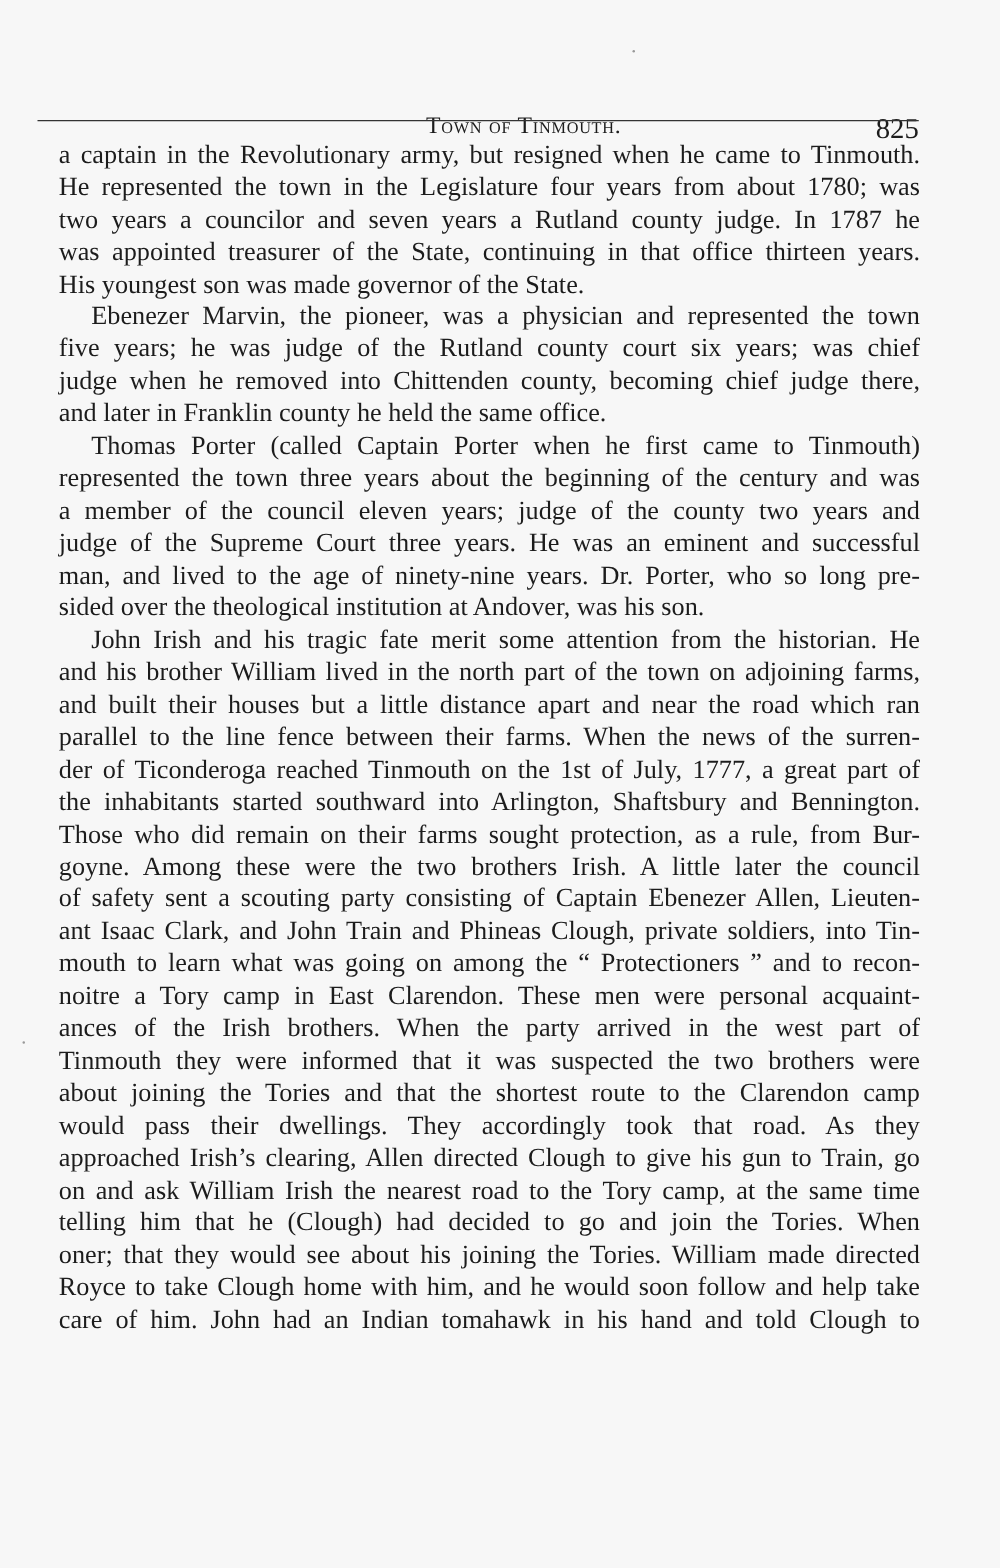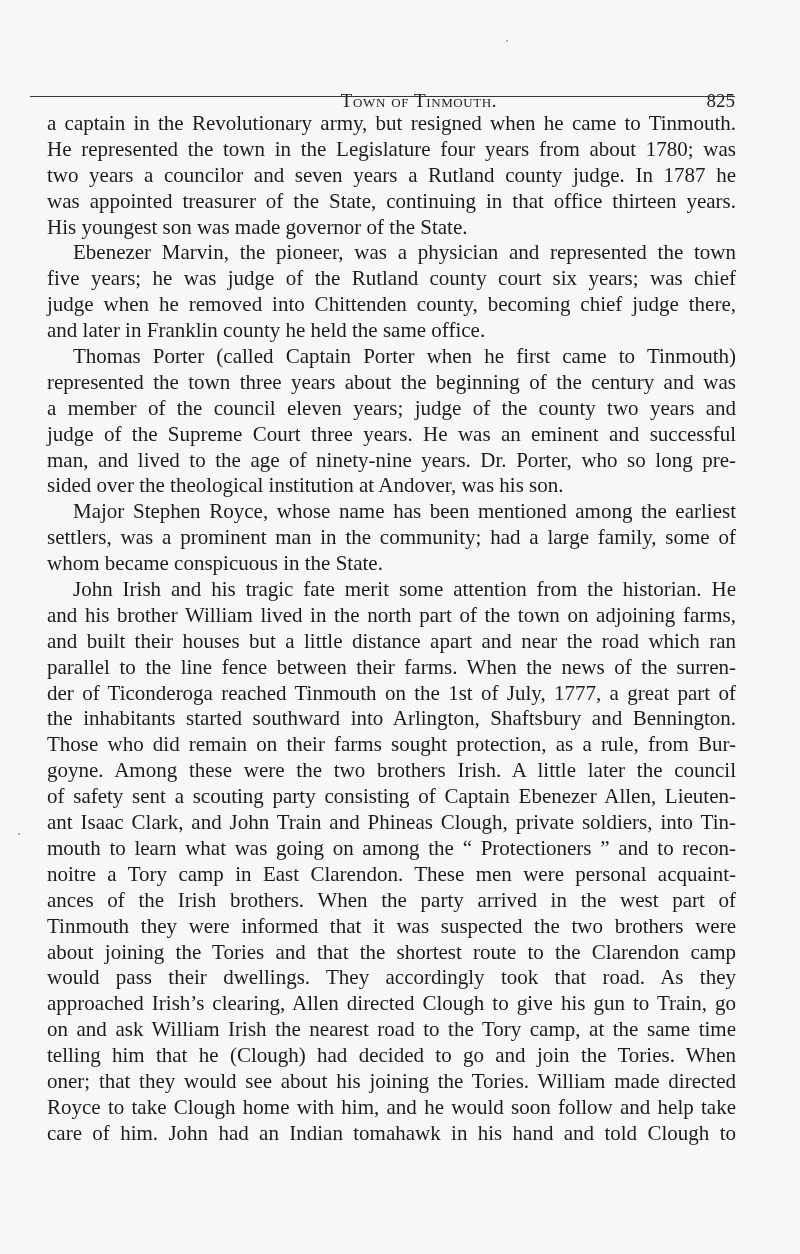--- a/index.html
+++ b/index.html
@@ -12,21 +12,21 @@
   }
   .running-head {
     position: absolute; left: 47px; top: 58px; width: 688px; height: 28px; margin-top: 32px;
   }
   .running-head .title {
     position: absolute; left: 0; right: 0; top: 0; text-align: center;
     font-size: 19px; letter-spacing: 0.6px; font-variant: small-caps;
     padding-left: 56px;
   }
   .running-head .folio {
-    position: absolute; right: 0; top: 0; font-size: 19px;
+    position: absolute; right: 0; top: 0; font-size: 23px;
   }
   .rule {
     position: absolute; left: 30px; top: 96px; width: 705px; height: 0;
     border-top: 1.6px solid #333;
   }
   .body-text {
     position: absolute; left: 47px; top: 111px; width: 689px;
   }
   .line {
     height: 25.9px; line-height: 25.9px;
@@ -63,25 +63,20 @@
     </div>
     <div>
       <div class="line indent">Thomas Porter (called Captain Porter when he first came to Tinmouth)</div>
       <div class="line">represented the town three years about the beginning of the century and was</div>
       <div class="line">a member of the council eleven years; judge of the county two years and</div>
       <div class="line">judge of the Supreme Court three years.  He was an eminent and successful</div>
       <div class="line">man, and lived to the age of ninety-nine years.  Dr. Porter, who so long pre-</div>
       <div class="line last">sided over the theological institution at Andover, was his son.</div>
     </div>
     <div>
-      <div class="line indent">Major Stephen Royce, whose name has been mentioned among the earliest</div>
-      <div class="line">settlers, was a prominent man in the community; had a large family, some of</div>
-      <div class="line last">whom became conspicuous in the State.</div>
-    </div>
-    <div>
       <div class="line indent">John Irish and his tragic fate merit some attention from the historian.  He</div>
       <div class="line">and his brother William lived in the north part of the town on adjoining farms,</div>
       <div class="line">and built their houses but a little distance apart and near the road which ran</div>
       <div class="line">parallel to the line fence between their farms.  When the news of the surren-</div>
       <div class="line">der of Ticonderoga reached Tinmouth on the 1st of July, 1777, a great part of</div>
       <div class="line">the inhabitants started southward into Arlington, Shaftsbury and Bennington.</div>
       <div class="line">Those who did remain on their farms sought protection, as a rule, from Bur-</div>
       <div class="line">goyne.  Among these were the two brothers Irish.  A little later the council</div>
       <div class="line">of safety sent a scouting party consisting of Captain Ebenezer Allen, Lieuten-</div>
       <div class="line">ant Isaac Clark, and John Train and Phineas Clough, private soldiers, into Tin-</div>

